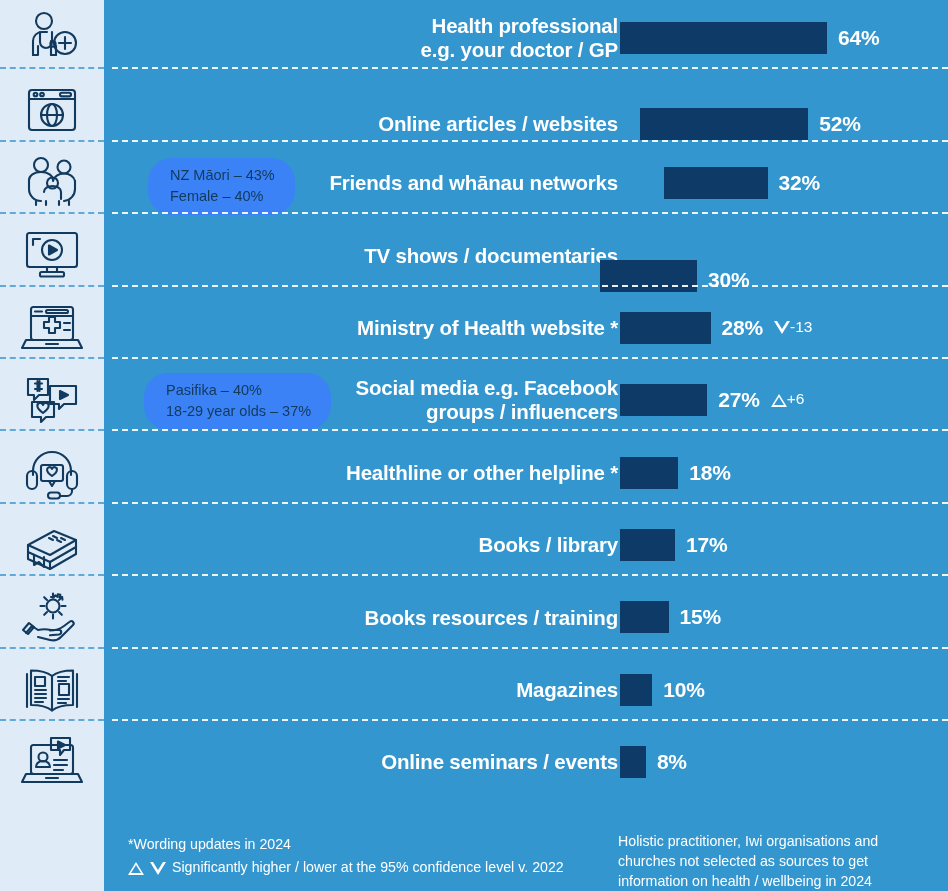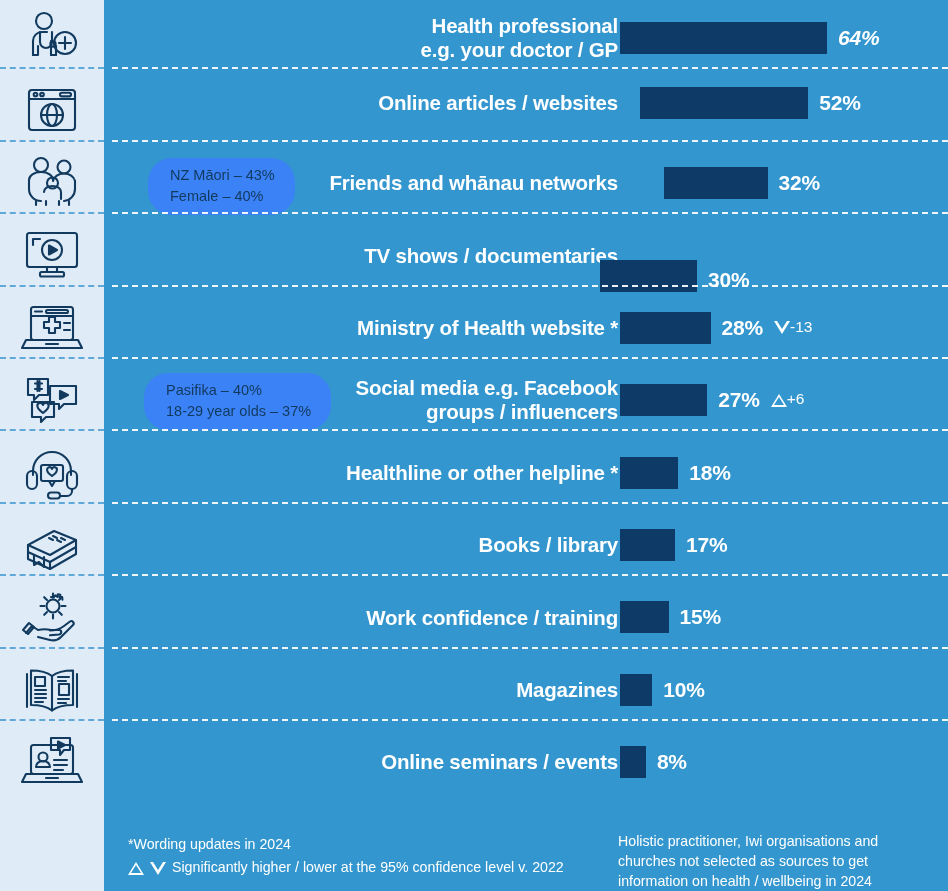--- a/index.html
+++ b/index.html
@@ -360,27 +360,27 @@
       </div>
       <div class="rail-divider" style="top: 719px;"></div>
     </div>
 
   <div id="chart-body">
       <div class="row" style="top: 2px;">
         <div class="row-label">
           <span>Health professional</span>
           <span>e.g. your doctor / GP</span>
         </div>
-        <div class="bar-wrap" style="left: 516px; font-style: italic;">
+        <div class="bar-wrap" style="left: 516px;">
           <div class="bar" style="width: 207.04px; background: rgb(13, 58, 102);"></div>
           <div class="bar-value">64%</div>
         </div>
       </div>
       <div class="row-divider" style="top: 67.4px;"></div>
-      <div class="row" style="top: 67px;">
+      <div class="row" style="top: 88px;">
         <div class="row-label">
           <span>Online articles / websites</span>
         </div>
         <div class="bar-wrap" style="left: 516px; padding-left: 20px;">
           <div class="bar" style="width: 168.22px; background: rgb(13, 58, 102);"></div>
           <div class="bar-value">52%</div>
         </div>
       </div>
       <div class="row-divider" style="top: 139.8px;"></div>
       <div class="row" style="top: 146.8px;">
@@ -455,21 +455,21 @@
           <span>Books / library</span>
         </div>
         <div class="bar-wrap" style="left: 516px;">
           <div class="bar" style="width: 54.995px; background: rgb(13, 58, 102);"></div>
           <div class="bar-value">17%</div>
         </div>
       </div>
       <div class="row-divider" style="top: 574.2px;"></div>
       <div class="row" style="top: 581.2px;">
         <div class="row-label">
-          <span>Work confidence / training</span>
+          <span>Books resources / training</span>
         </div>
         <div class="bar-wrap" style="left: 516px;">
           <div class="bar" style="width: 48.525px; background: rgb(13, 58, 102);"></div>
           <div class="bar-value">15%</div>
         </div>
       </div>
       <div class="row-divider" style="top: 646.6px;"></div>
       <div class="row" style="top: 653.6px;">
         <div class="row-label">
           <span>Magazines</span>

